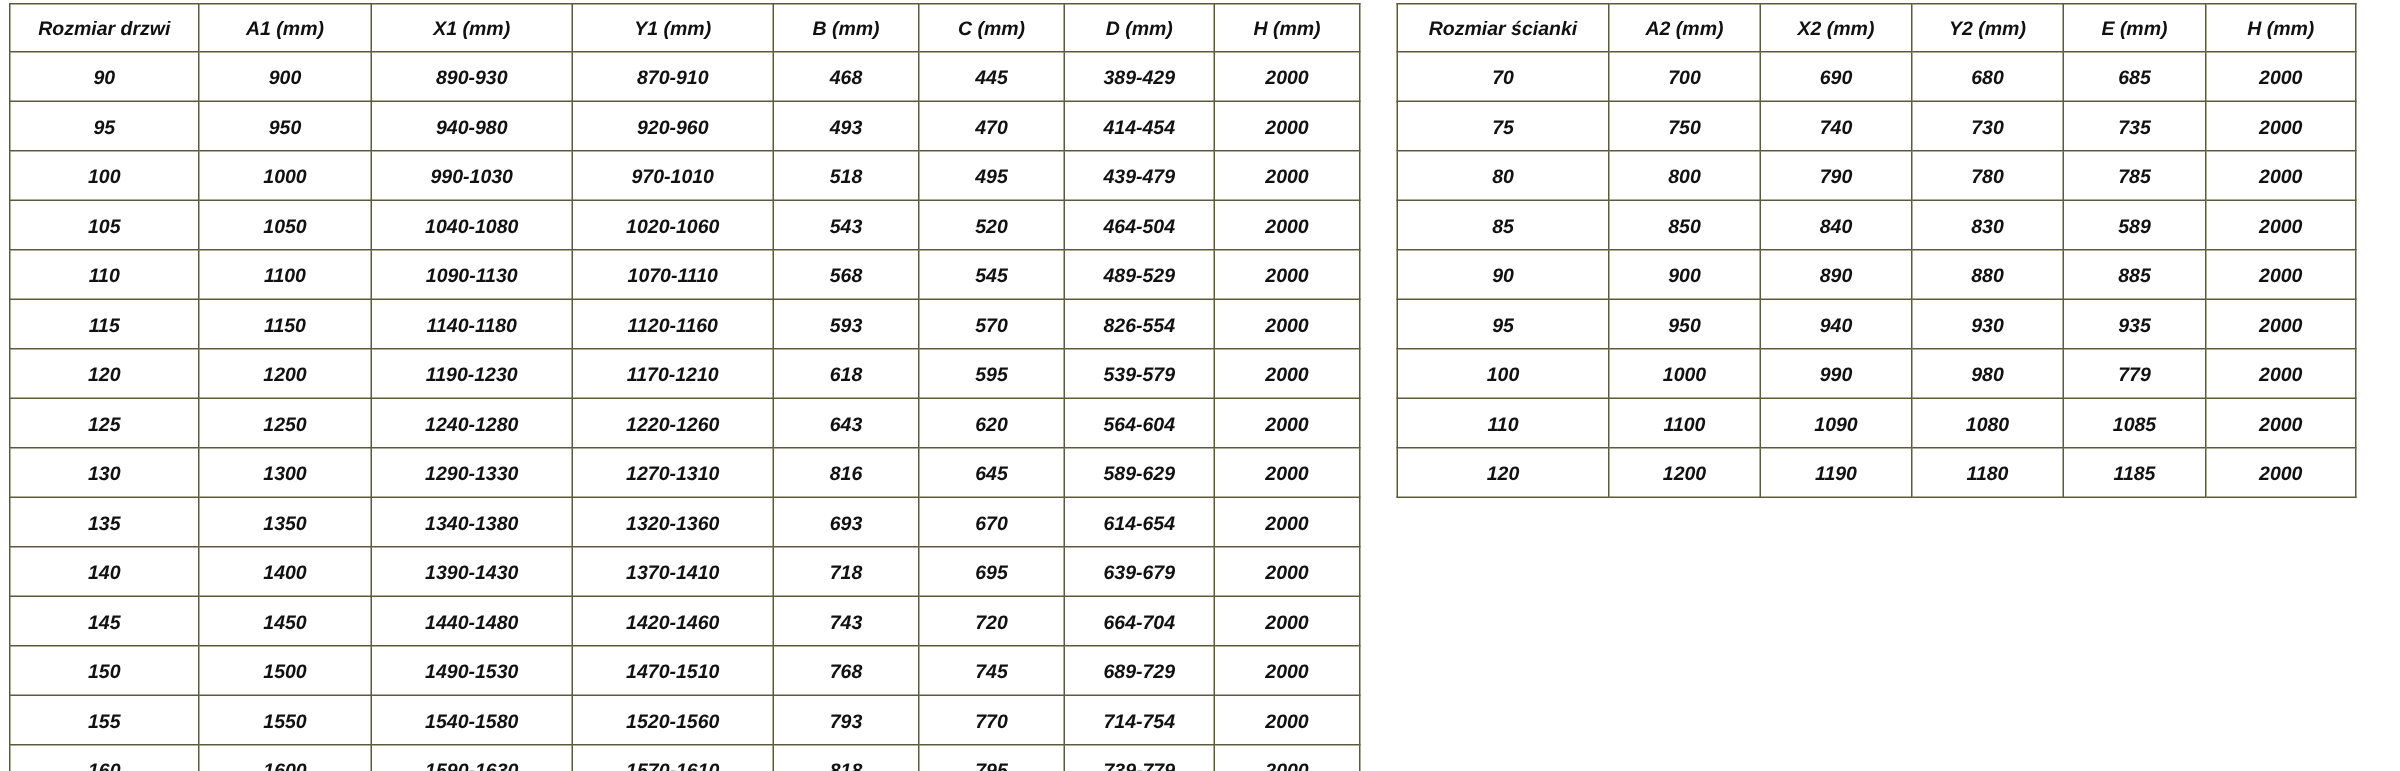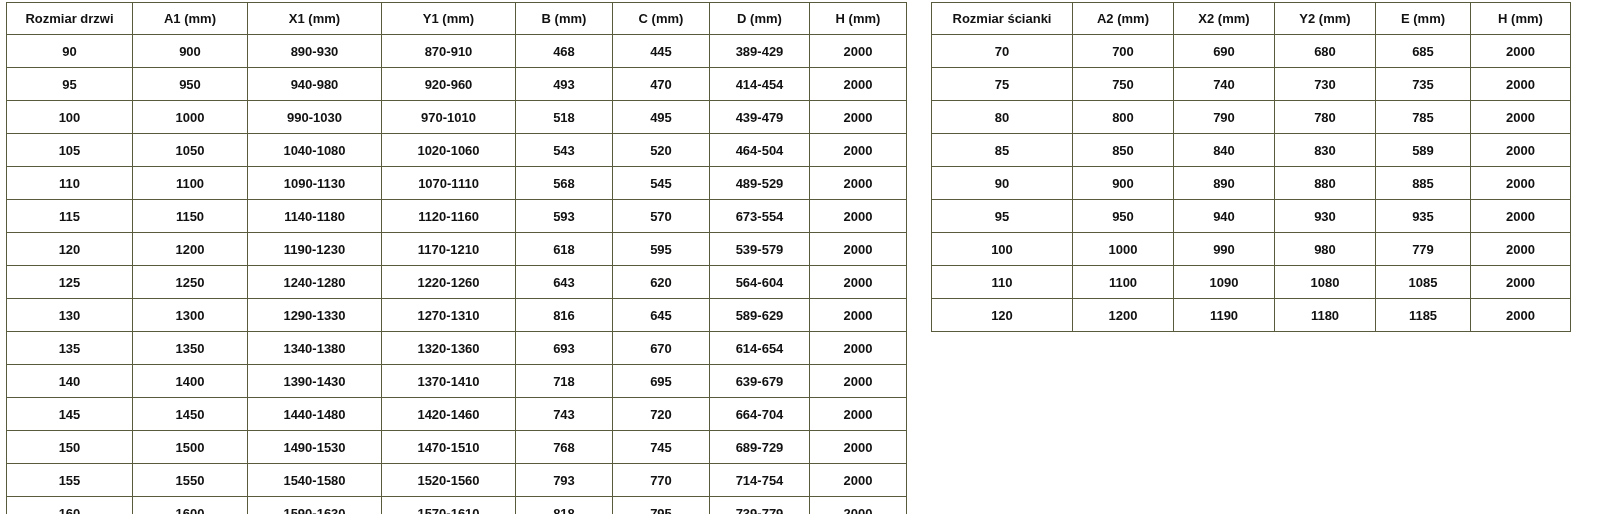--- a/index.html
+++ b/index.html
@@ -11,20 +11,21 @@
     width: 1600px;
     height: 514px;
     font-family: "Liberation Sans", sans-serif;
     color: #1a1a1a;
     overflow: hidden;
   }
   .page {
     position: relative;
     width: 1464px;
     height: 514px;
+    font-style: italic;
   }
   table.spec {
     border-collapse: collapse;
     table-layout: fixed;
     background: #ffffff;
   }
   table.spec th,
   table.spec td {
     border: 1px solid #5a5a3c;
     text-align: center;
@@ -154,21 +155,21 @@
         <td>489-529</td>
         <td>2000</td>
       </tr>
       <tr>
         <td>115</td>
         <td>1150</td>
         <td>1140-1180</td>
         <td>1120-1160</td>
         <td>593</td>
         <td>570</td>
-        <td>673-554</td>
+        <td>826-554</td>
         <td>2000</td>
       </tr>
       <tr>
         <td>120</td>
         <td>1200</td>
         <td>1190-1230</td>
         <td>1170-1210</td>
         <td>618</td>
         <td>595</td>
         <td>539-579</td>

